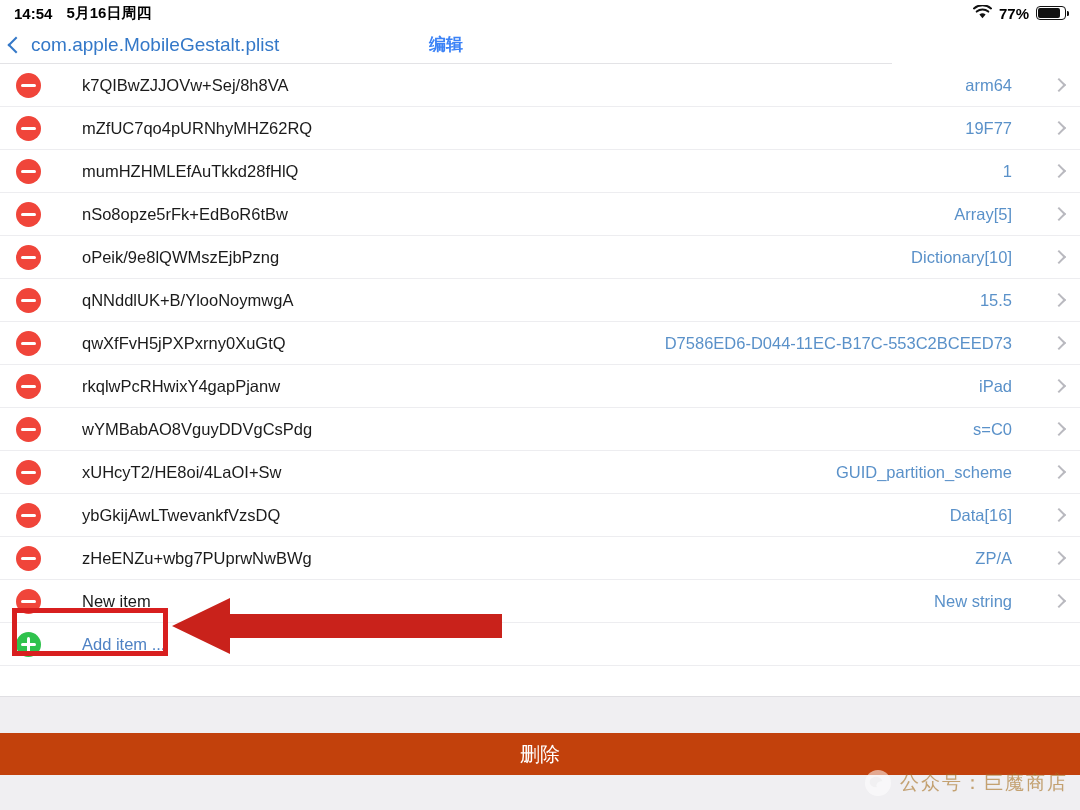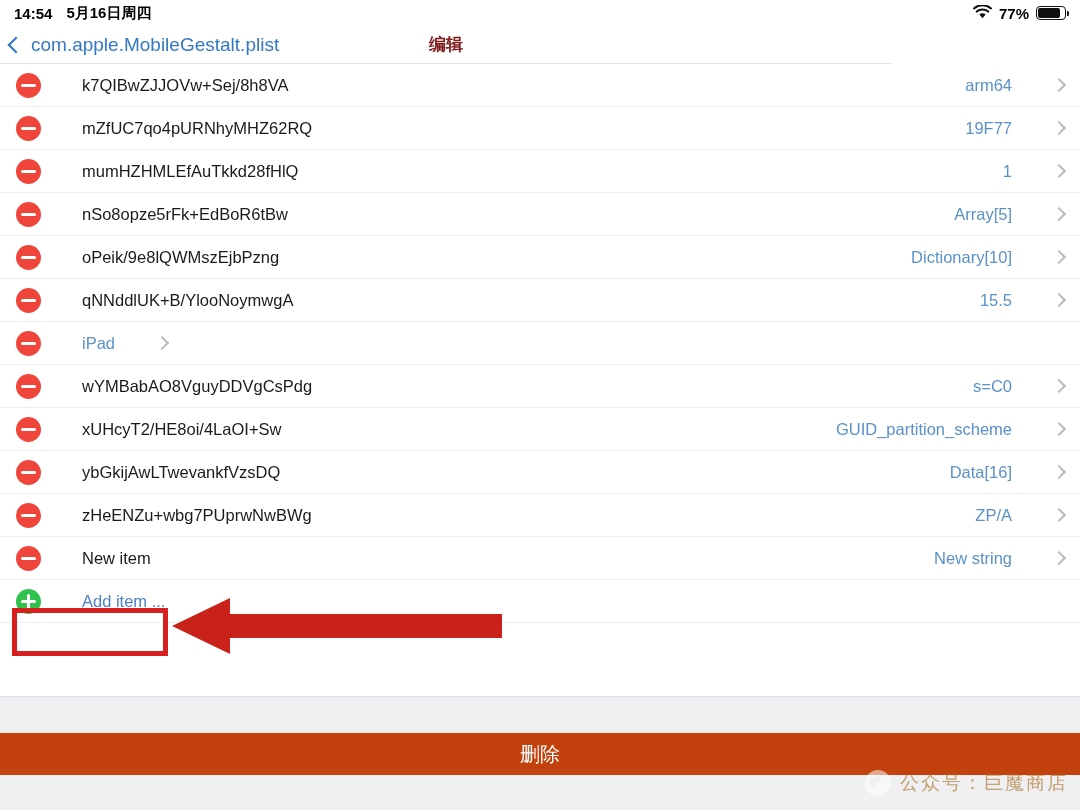--- a/index.html
+++ b/index.html
@@ -106,21 +106,21 @@
   }
   .nav-title {
     position: absolute;
     left: 0; right: 0;
     top: 0;
     height: 38px;
     line-height: 38px;
     text-align: center;
     font-size: 17px;
     font-weight: 700;
-    color: #7f1d1d;
+    color: #3b82f6;
   }
 
   
   .list {
     position: absolute;
     top: 64px; left: 0;
     width: 1080px;
     background: #ffffff;
   }
   .row {
@@ -388,25 +388,36 @@
       <div class="row-badge">
         <span class="minus-btn"></span>
       </div>
       <div class="row-key">qNNddlUK+B/YlooNoymwgA</div>
       <div class="row-value">15.5</div>
       <div class="chev-right">
           <i></i>
         </div>
     </div>
 
-
-    <div class="row">
-      <div class="row-badge">
-        <span class="minus-btn"></span>
-      </div>
+    <div class="row">
+      <div class="row-badge">
+        <span class="minus-btn"></span>
+      </div>
+      <div class="row-key">qwXfFvH5jPXPxrny0XuGtQ</div>
+      <div class="row-value">D7586ED6-D044-11EC-B17C-553C2BCEED73</div>
+      <div class="chev-right">
+          <i></i>
+        </div>
+    </div>
+
+    <div class="row">
+      <div class="row-badge">
+        <span class="minus-btn"></span>
+      </div>
+      <div class="row-key">rkqlwPcRHwixY4gapPjanw</div>
       <div class="row-value">iPad</div>
       <div class="chev-right">
           <i></i>
         </div>
     </div>
 
     <div class="row">
       <div class="row-badge">
         <span class="minus-btn"></span>
       </div>

